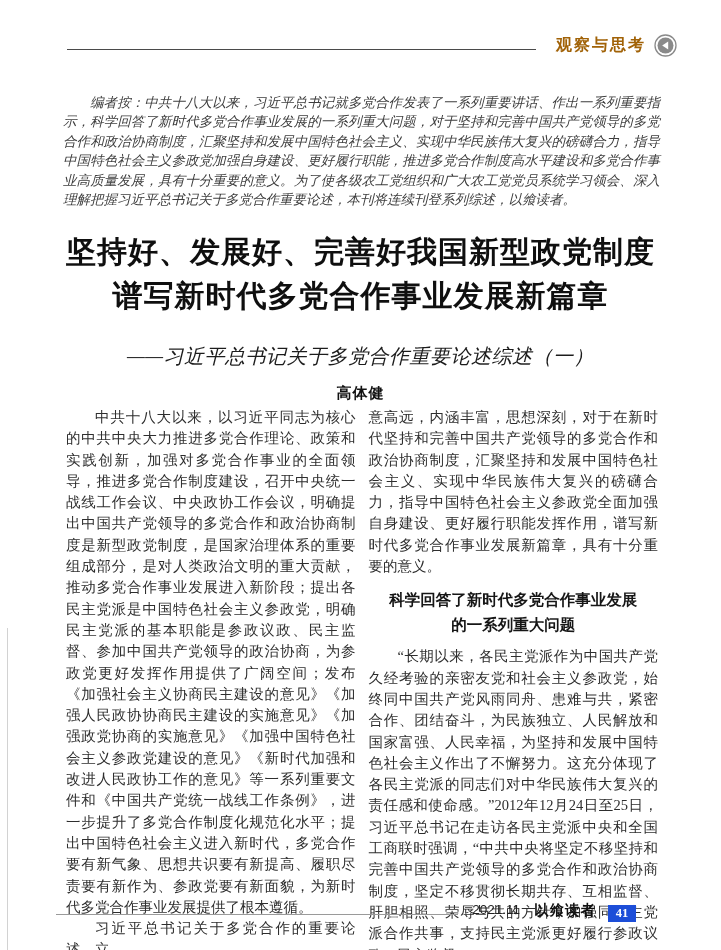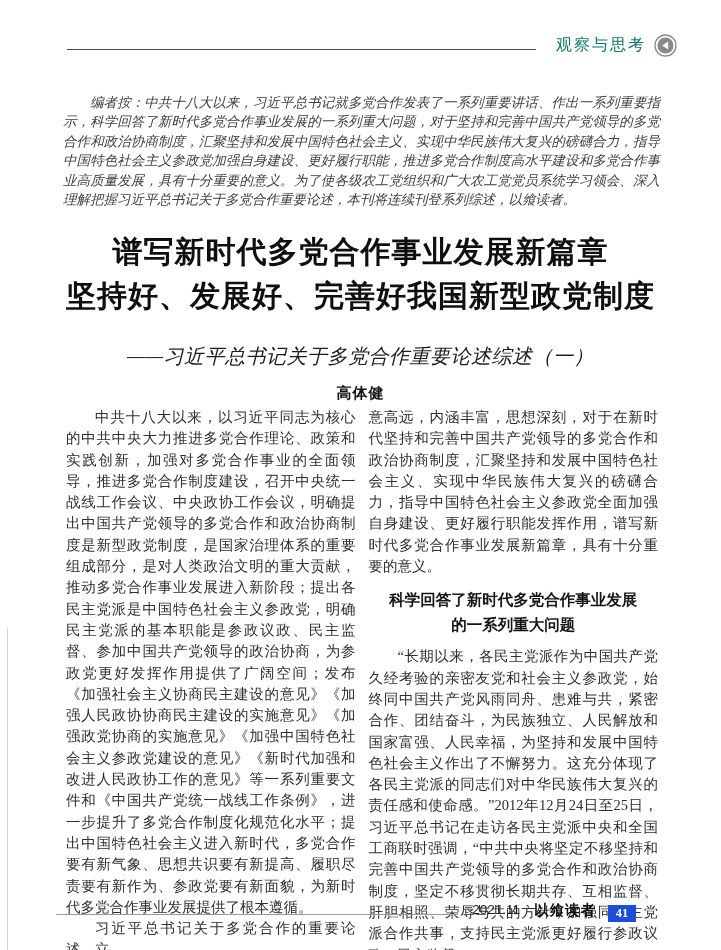--- a/index.html
+++ b/index.html
@@ -34,22 +34,22 @@
   }
   .header-rule {
     flex: 1;
     height: 1px;
     background: #4a4a4a;
     margin-bottom: 3px;
   }
   .header-label {
     font-family: "Liberation Sans", sans-serif;
     font-size: 16px;
-    font-weight: 400;
-    color: #0f766e;
+    font-weight: 700;
+    color: #a16207;
     letter-spacing: 2px;
     line-height: 1;
     margin-left: 20px;
     text-align: center;
   }
   .header-icon {
     margin-left: 8px;
     margin-bottom: -4px;
   }
   .header-icon svg { display: block; }
@@ -194,22 +194,22 @@
       </svg>
     </span>
   </div>
 
   <div class="editor-note">
     <span class="note-label">编者按：</span><span>中共十八大以来，习近平总书记就多党合作发表了一系列重要讲话、作出一系列重要指示，科学回答了新时代多党合作事业发展的一系列重大问题，对于坚持和完善中国共产党领导的多党合作和政治协商制度，汇聚坚持和发展中国特色社会主义、实现中华民族伟大复兴的磅礴合力，指导中国特色社会主义参政党加强自身建设、更好履行职能，推进多党合作制度高水平建设和多党合作事业高质量发展，具有十分重要的意义。为了使各级农工党组织和广大农工党党员系统学习领会、深入理解把握习近平总书记关于多党合作重要论述，本刊将连续刊登系列综述，以飨读者。</span>
   </div>
 
   <div class="title-block">
     <h1 class="title">
+      <span class="title-line">坚持好、发展好、完善好我国新型政党制度</span>
       <span class="title-line">谱写新时代多党合作事业发展新篇章</span>
-      <span class="title-line">坚持好、发展好、完善好我国新型政党制度</span>
     </h1>
     <div class="subtitle">——习近平总书记关于多党合作重要论述综述（一）</div>
     <div class="author">高体健</div>
   </div>
 
   <div class="body-columns">
     <div class="column">
       <p class="para indent">中共十八大以来，以习近平同志为核心的中共中央大力推进多党合作理论、政策和实践创新，加强对多党合作事业的全面领导，推进多党合作制度建设，召开中央统一战线工作会议、中央政协工作会议，明确提出中国共产党领导的多党合作和政治协商制度是新型政党制度，是国家治理体系的重要组成部分，是对人类政治文明的重大贡献，推动多党合作事业发展进入新阶段；提出各民主党派是中国特色社会主义参政党，明确民主党派的基本职能是参政议政、民主监督、参加中国共产党领导的政治协商，为参政党更好发挥作用提供了广阔空间；发布《加强社会主义协商民主建设的意见》《加强人民政协协商民主建设的实施意见》《加强政党协商的实施意见》《加强中国特色社会主义参政党建设的意见》《新时代加强和改进人民政协工作的意见》等一系列重要文件和《中国共产党统一战线工作条例》，进一步提升了多党合作制度化规范化水平；提出中国特色社会主义进入新时代，多党合作要有新气象、思想共识要有新提高、履职尽责要有新作为、参政党要有新面貌，为新时代多党合作事业发展提供了根本遵循。</p>
       <p class="para indent">习近平总书记关于多党合作的重要论述，立</p>
     </div>

